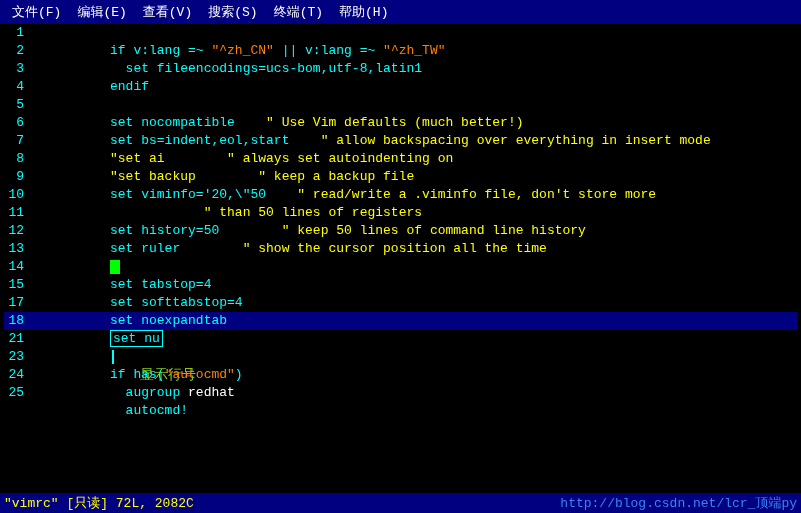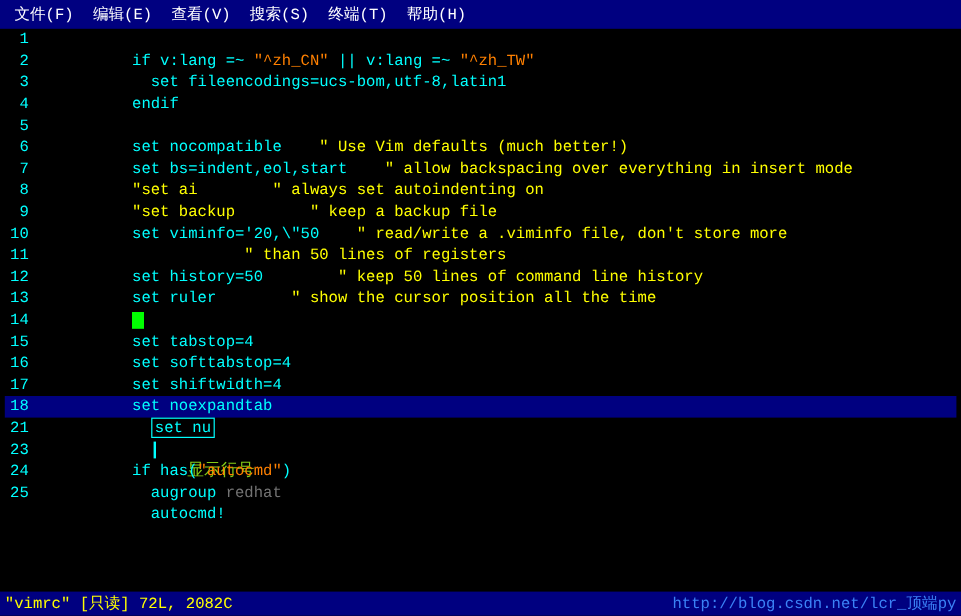--- a/index.html
+++ b/index.html
@@ -57,21 +57,21 @@
       color: #00ffff;
       min-width: 20px;
       text-align: right;
       margin-right: 8px;
       flex-shrink: 0;
     }
     .line-content {
       flex: 1;
     } 
     .str { color: #ff8000; }
-    .red { color: #737373; }
+    .red { color: #ffffff; }
     .cyan { color: #00ffff; font-family: Liberation Mono, monospace; }
     .yellow { color: #ffff00; }
 
     
     .line-highlight {
       background: #000080;
     }
     
     .annotation {
       color: #ff0000;
@@ -214,35 +214,29 @@
         </span>
       </div>
 
       <div class="line">
         <span class="line-num">15</span>
         <span class="line-content">
           <span class="cyan">set softtabstop=4</span>
         </span>
       </div>
 
-      <div class="line">
-        <span class="line-num">16</span>
-        <span class="line-content">
-          <span class="cyan">set shiftwidth=4</span>
-        </span>
-      </div>
 
       <div class="line">
         <span class="line-num">17</span>
         <span class="line-content">
           <span class="cyan">set noexpandtab</span>
         </span>
       </div>
 
-      <div class="line line-highlight" style="background: rgb(0, 0, 128); gap: 16px;">
+      <div class="line line-highlight" style="background: rgb(0, 0, 128);">
         <span class="line-num">18</span>
         <span class="line-content">
           <span class="cyan" style="border: 1px solid rgb(0, 255, 255); padding: 0px 2px;">set nu</span>
           <span style="display:inline-block; width:1px; height:14px; border: 1px solid #00ffff; margin: 0 2px; vertical-align:middle;"></span>
           <span class="annotation" style="color: #84cc16; margin-left: 30px; font-size: 14px;">显示行号</span>
         </span>
       </div>
 
 
 

